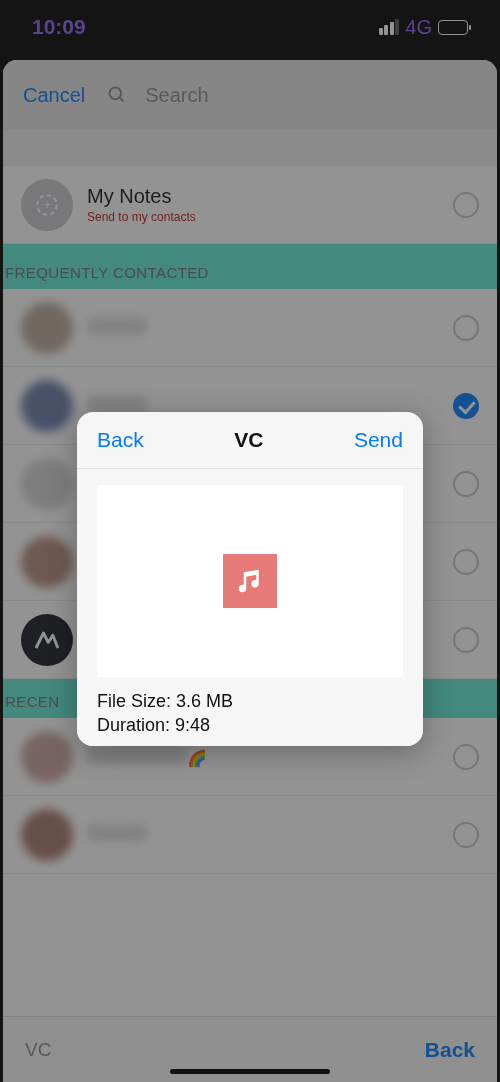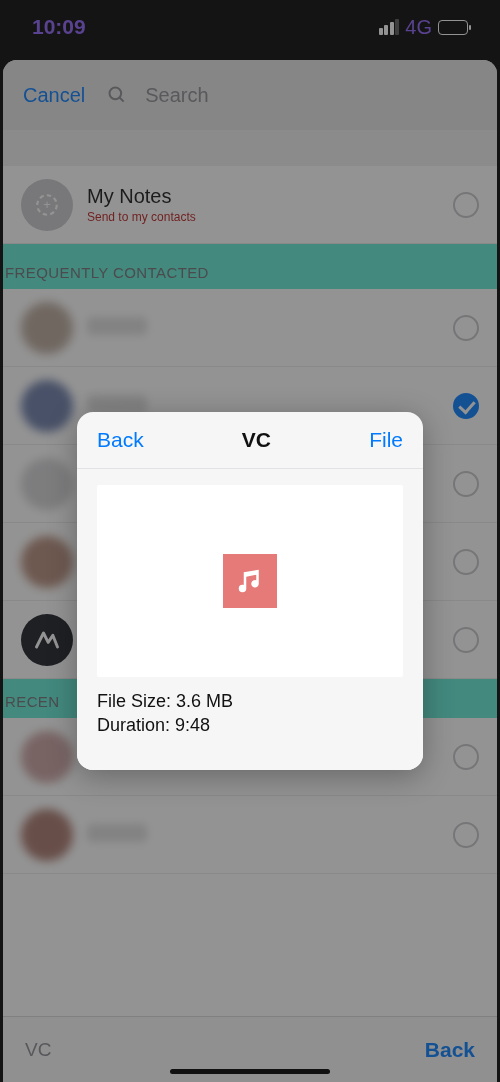--- a/index.html
+++ b/index.html
@@ -41,21 +41,21 @@
   .footer .vc { color:#898990; font-size:19px;}
   .footer .next { color:#007aff; font-size:21px; font-weight:600;}
   .homebar { position:absolute; bottom:8px; left:50%; transform:translateX(-50%); width:160px; height:5px; background:#111; border-radius:3px;}
 
   .dim-overlay { position:absolute; inset:0; background:rgba(40,40,40,0.5); }
 
   .modal { position:absolute; left:77px; top:412px; width:346px; background:#f6f6f7; border-radius:16px; overflow:hidden; box-shadow:0 6px 30px rgba(0,0,0,0.3);}
   .modal-header { display:flex; align-items:center; justify-content:space-between; padding:16px 20px; border-bottom:1px solid #e2e2e4; }
   .modal-header .back, .modal-header .send { color:#007aff; font-size:21px; }
   .modal-header .title { font-size:21px; font-weight:600; color:#111;}
-  .modal-body { padding:16px 20px 32px; background:#f6f6f7;}
+  .modal-body { padding:16px 20px 8px; background:#f6f6f7;}
   .preview { background:#fff; height:192px; display:flex; align-items:center; justify-content:center; border-radius:2px; }
   .music-tile { width:54px; height:54px; background:#e67a78; display:flex; align-items:center; justify-content:center;}
   .music-tile svg { width:30px; height:30px; fill:#fff;}
   .fileinfo { font-size:18px; color:#111; margin-top:12px; line-height:1.35;}
 </style>
 </head>
 <body>
 
 <div class="statusbar">
   <div>10:09</div>
@@ -154,21 +154,21 @@
     <span class="next">Back</span>
   </div>
 </div>
 
 <div class="dim-overlay"></div>
 
 <div class="modal">
   <div class="modal-header">
     <span class="back">Back</span>
     <span class="title">VC</span>
-    <span class="send">File</span>
+    <span class="send">Send</span>
   </div>
   <div class="modal-body">
     <div class="preview">
       <div class="music-tile">
         <svg viewBox="0 0 24 24">
             <path d="M9 18a3 3 0 1 1-3-3c.4 0 .7.1 1 .2V5l12-2v11.2a3 3 0 1 1-2-2.8V7L9 8.5V18z"></path>
           </svg>
       </div>
     </div>
     <div class="fileinfo">

